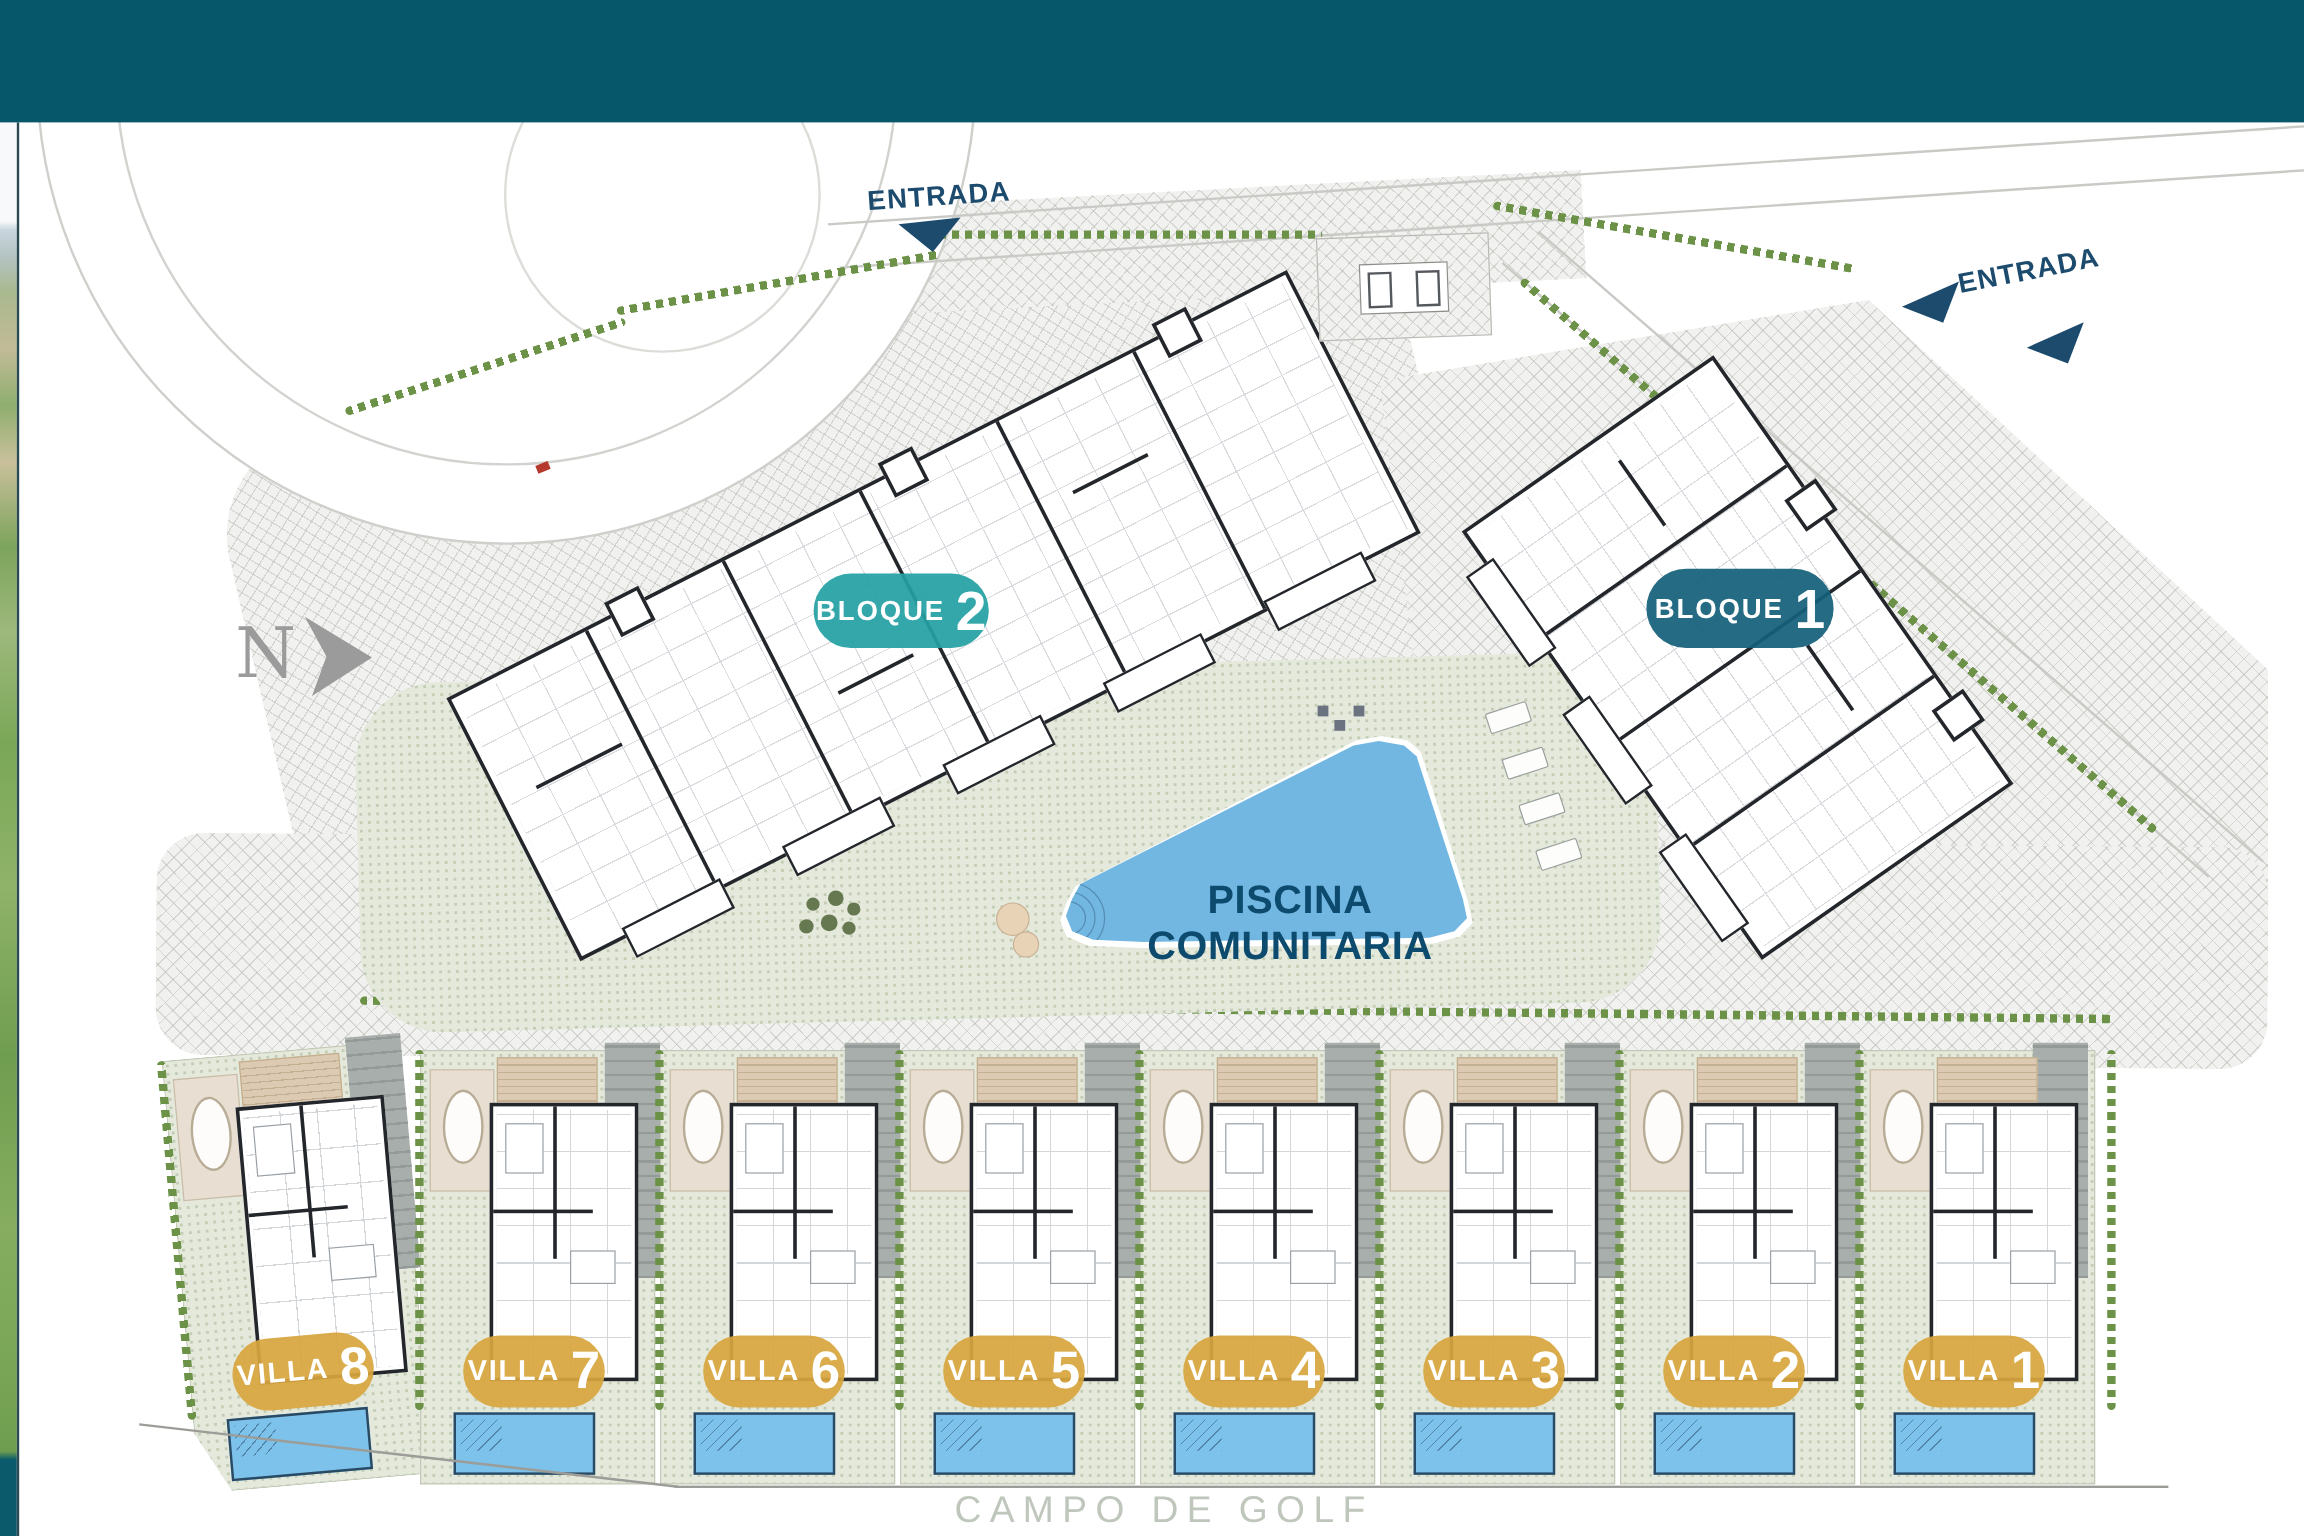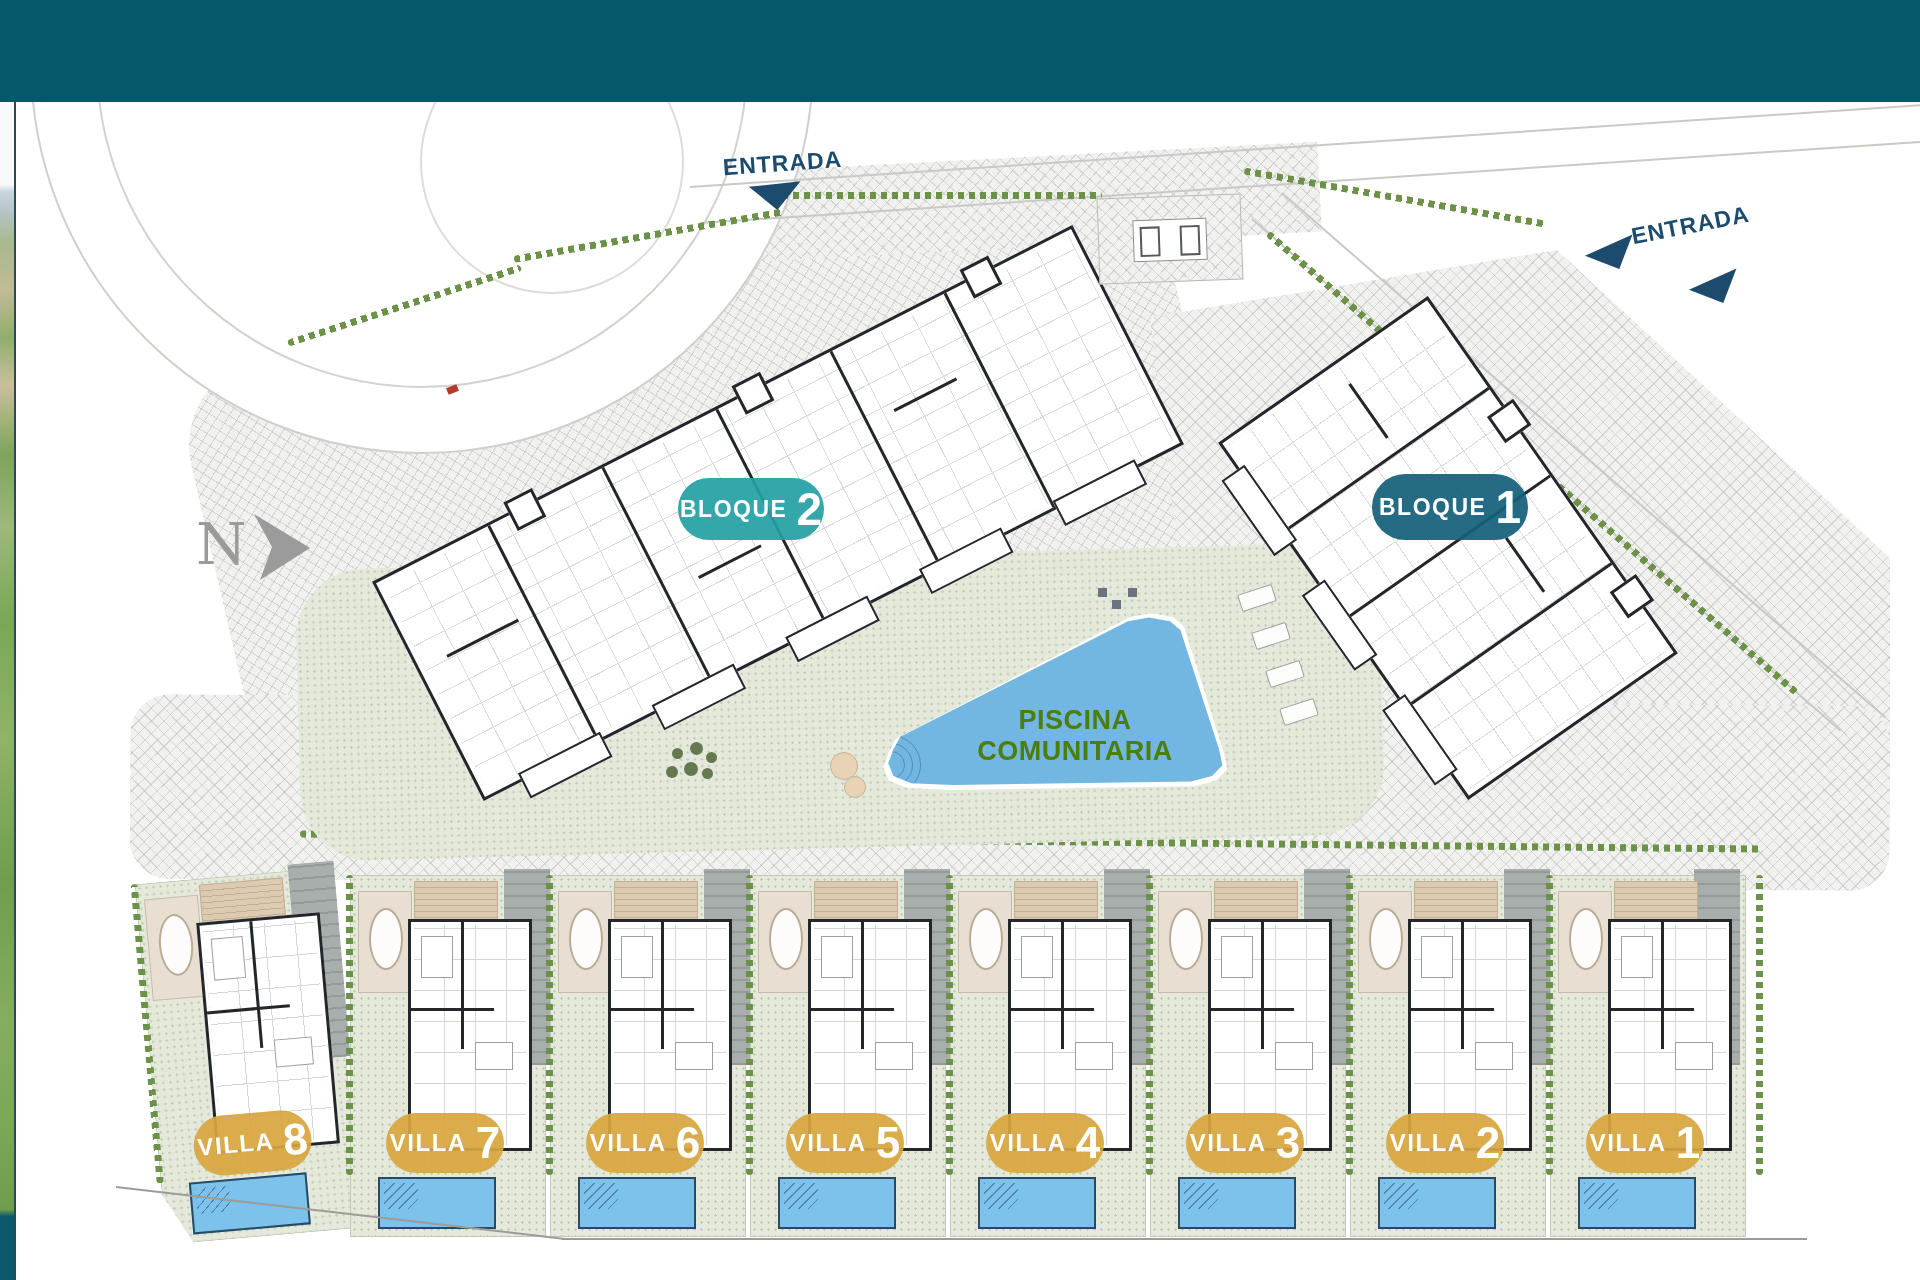--- a/index.html
+++ b/index.html
@@ -63,22 +63,22 @@
   .villa-pill{width:118px;height:60px;background:rgba(216,166,62,.93);border-radius:30px;}
   .villa-pill .w{font-size:24px;}
   .villa-pill .n{font-size:44px;}
 
   
   #pool-outline{left:878px;top:600px;width:360px;height:190px;background:#ffffff;
     clip-path:polygon(5% 73%,70% 9%,76% 7%,82% 9%,85% 14%,96% 80%,97% 89%,94% 95%,88% 98%,20% 100%,8% 99%,3% 95%,1.5% 88%,3% 80%);}
   #pool-water{position:absolute;inset:5px;background:#72b7e2;
     clip-path:polygon(5% 73%,70% 9%,76% 7%,82% 9%,85% 14%,96% 80%,97% 89%,94% 95%,88% 98%,20% 100%,8% 99%,3% 95%,1.5% 88%,3% 80%);}
   .ring{position:absolute;border:1.5px solid rgba(30,60,90,.35);border-radius:50%;}
-  #pool-label{left:930px;top:705px;width:290px;text-align:center;color:#4d7c0f;
-    font-size:27px;font-weight:bold;letter-spacing:.5px;z-index:13;}
+  #pool-label{left:930px;top:731px;width:290px;text-align:center;color:#0c4a6e;
+    font-size:33px;font-weight:bold;letter-spacing:.5px;z-index:13;}
 
   
   #sun-deck{left:898px;top:596px;width:228px;height:124px;background:#e3d5bf;
     border:1px solid #c7b79b;transform:rotate(-21deg);
     background-image:repeating-linear-gradient(69deg, rgba(160,140,105,.35) 0 1px, transparent 1px 7px);}
   .lounger{position:absolute;width:16px;height:34px;background:#fdfdfc;border:1.5px solid #9aa09d;border-radius:2px;}
   .umbrella{position:absolute;width:9px;height:9px;background:#6b7280;}
 
   
   #plaza{left:1098px;top:196px;width:142px;height:84px;border:1.5px solid #b9b9b4;transform:rotate(-2deg);}
@@ -432,17 +432,18 @@
     <div class="villa-pill pill">
       <span class="w">VILLA</span>
       <span class="n">1</span>
       </div>
     <div class="vpool"></div>
   </div>
 
   <div class="abs bndry" style="left:562px;top:1238px;width:1245px;"></div>
   <div class="abs bndry" style="left:116px;top:1186px;width:452px;transform:rotate(6.6deg);"></div>
 
+  <div class="abs" id="golf-label">CAMPO DE GOLF</div>
 
   <div class="abs" id="header-bar"></div>
   <div class="abs" id="photo-strip"></div>
 
 </div>
 
 </body></html>

